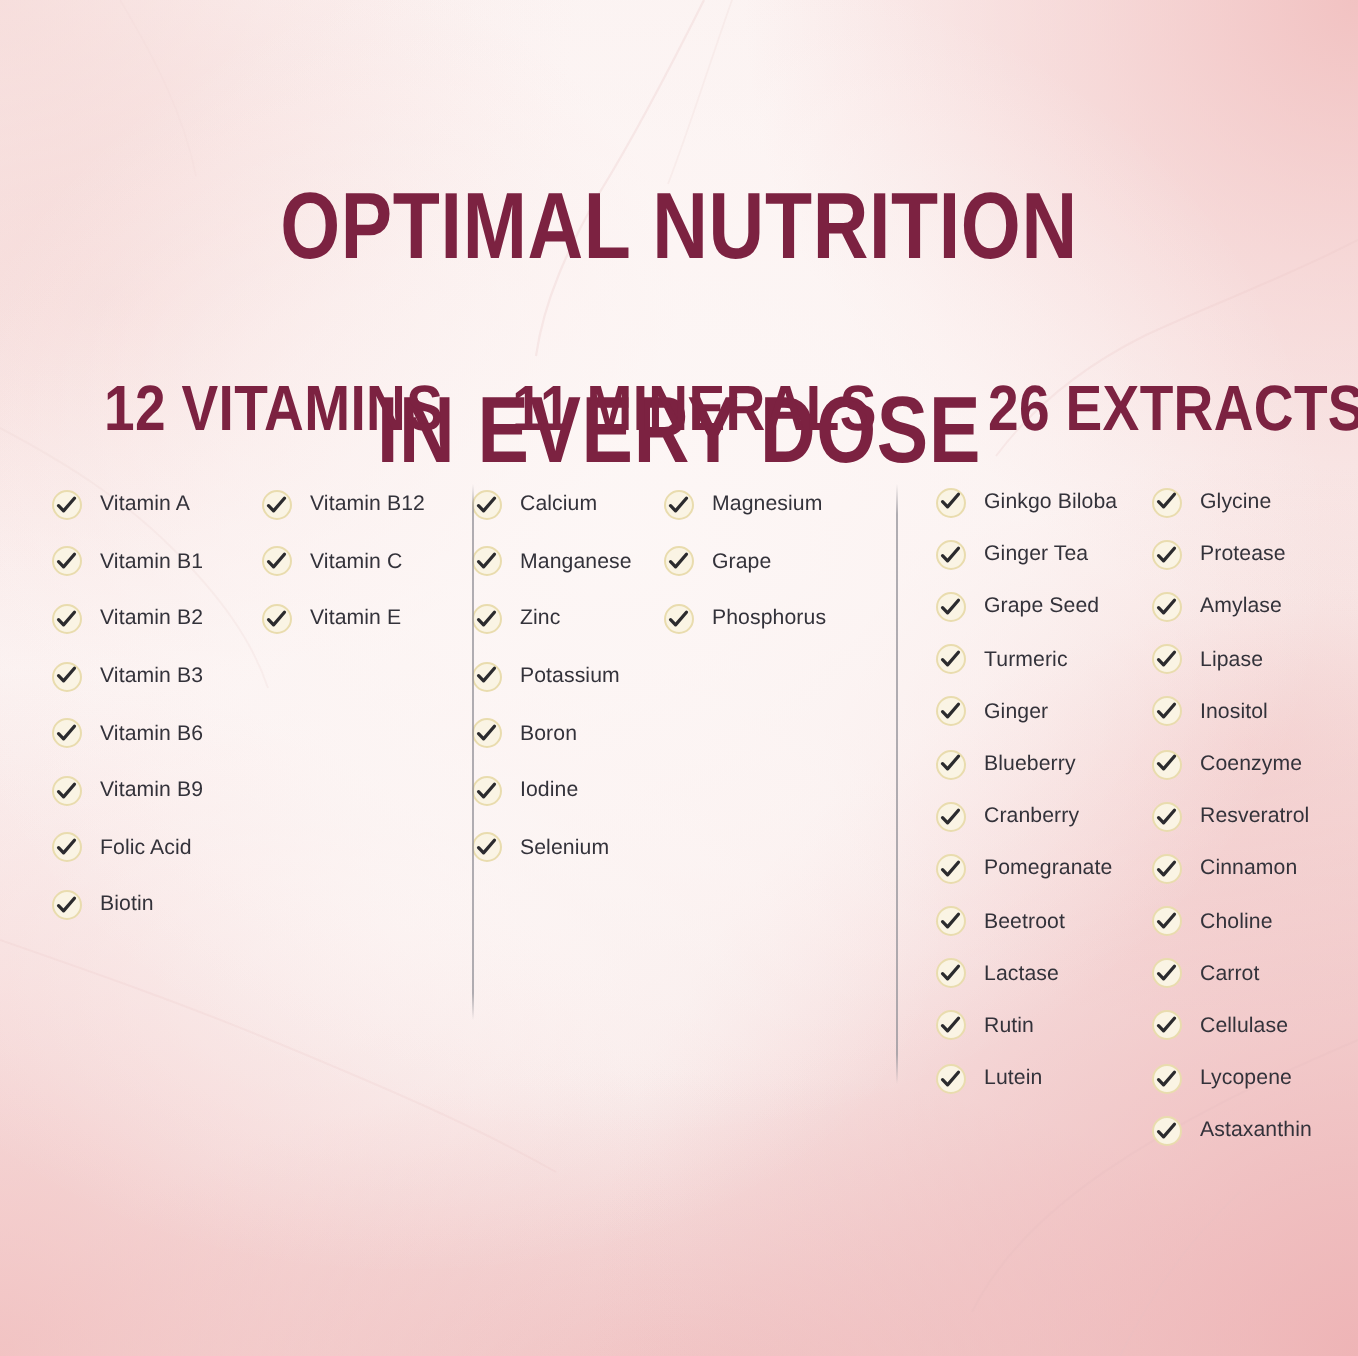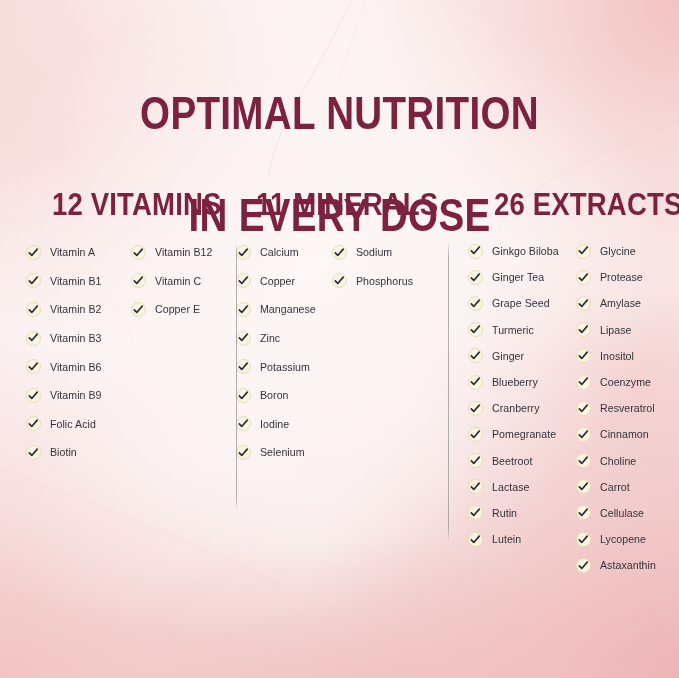--- a/index.html
+++ b/index.html
@@ -306,21 +306,21 @@
               </span>
             <span class="item-label">Vitamin C</span>
           </div>
           <div class="item">
             <span class="check">
                 <span class="ring"></span>
                 <svg viewBox="0 0 12 11">
                   <path d="M1.4 5.6 L4.3 8.6 L10.6 1.3"></path>
                 </svg>
               </span>
-            <span class="item-label">Copper E</span>
+            <span class="item-label">Vitamin E</span>
           </div>
         </div>
       </div>
     </div>
 
     <div class="col" id="col-minerals">
       <div class="col-title">11 MINERALS</div>
       <div class="col-lists">
         <div class="sub-col a">
           <div class="item">
@@ -332,29 +332,20 @@
               </span>
             <span class="item-label">Calcium</span>
           </div>
           <div class="item">
             <span class="check">
                 <span class="ring"></span>
                 <svg viewBox="0 0 12 11">
                   <path d="M1.4 5.6 L4.3 8.6 L10.6 1.3"></path>
                 </svg>
               </span>
-            <span class="item-label">Copper</span>
-          </div>
-          <div class="item">
-            <span class="check">
-                <span class="ring"></span>
-                <svg viewBox="0 0 12 11">
-                  <path d="M1.4 5.6 L4.3 8.6 L10.6 1.3"></path>
-                </svg>
-              </span>
             <span class="item-label">Manganese</span>
           </div>
           <div class="item">
             <span class="check">
                 <span class="ring"></span>
                 <svg viewBox="0 0 12 11">
                   <path d="M1.4 5.6 L4.3 8.6 L10.6 1.3"></path>
                 </svg>
               </span>
             <span class="item-label">Zinc</span>
@@ -397,21 +388,30 @@
           </div>
         </div>
         <div class="sub-col b">
           <div class="item">
             <span class="check">
                 <span class="ring"></span>
                 <svg viewBox="0 0 12 11">
                   <path d="M1.4 5.6 L4.3 8.6 L10.6 1.3"></path>
                 </svg>
               </span>
-            <span class="item-label">Sodium</span>
+            <span class="item-label">Magnesium</span>
+          </div>
+          <div class="item">
+            <span class="check">
+                <span class="ring"></span>
+                <svg viewBox="0 0 12 11">
+                  <path d="M1.4 5.6 L4.3 8.6 L10.6 1.3"></path>
+                </svg>
+              </span>
+            <span class="item-label">Grape</span>
           </div>
           <div class="item">
             <span class="check">
                 <span class="ring"></span>
                 <svg viewBox="0 0 12 11">
                   <path d="M1.4 5.6 L4.3 8.6 L10.6 1.3"></path>
                 </svg>
               </span>
             <span class="item-label">Phosphorus</span>
           </div>

